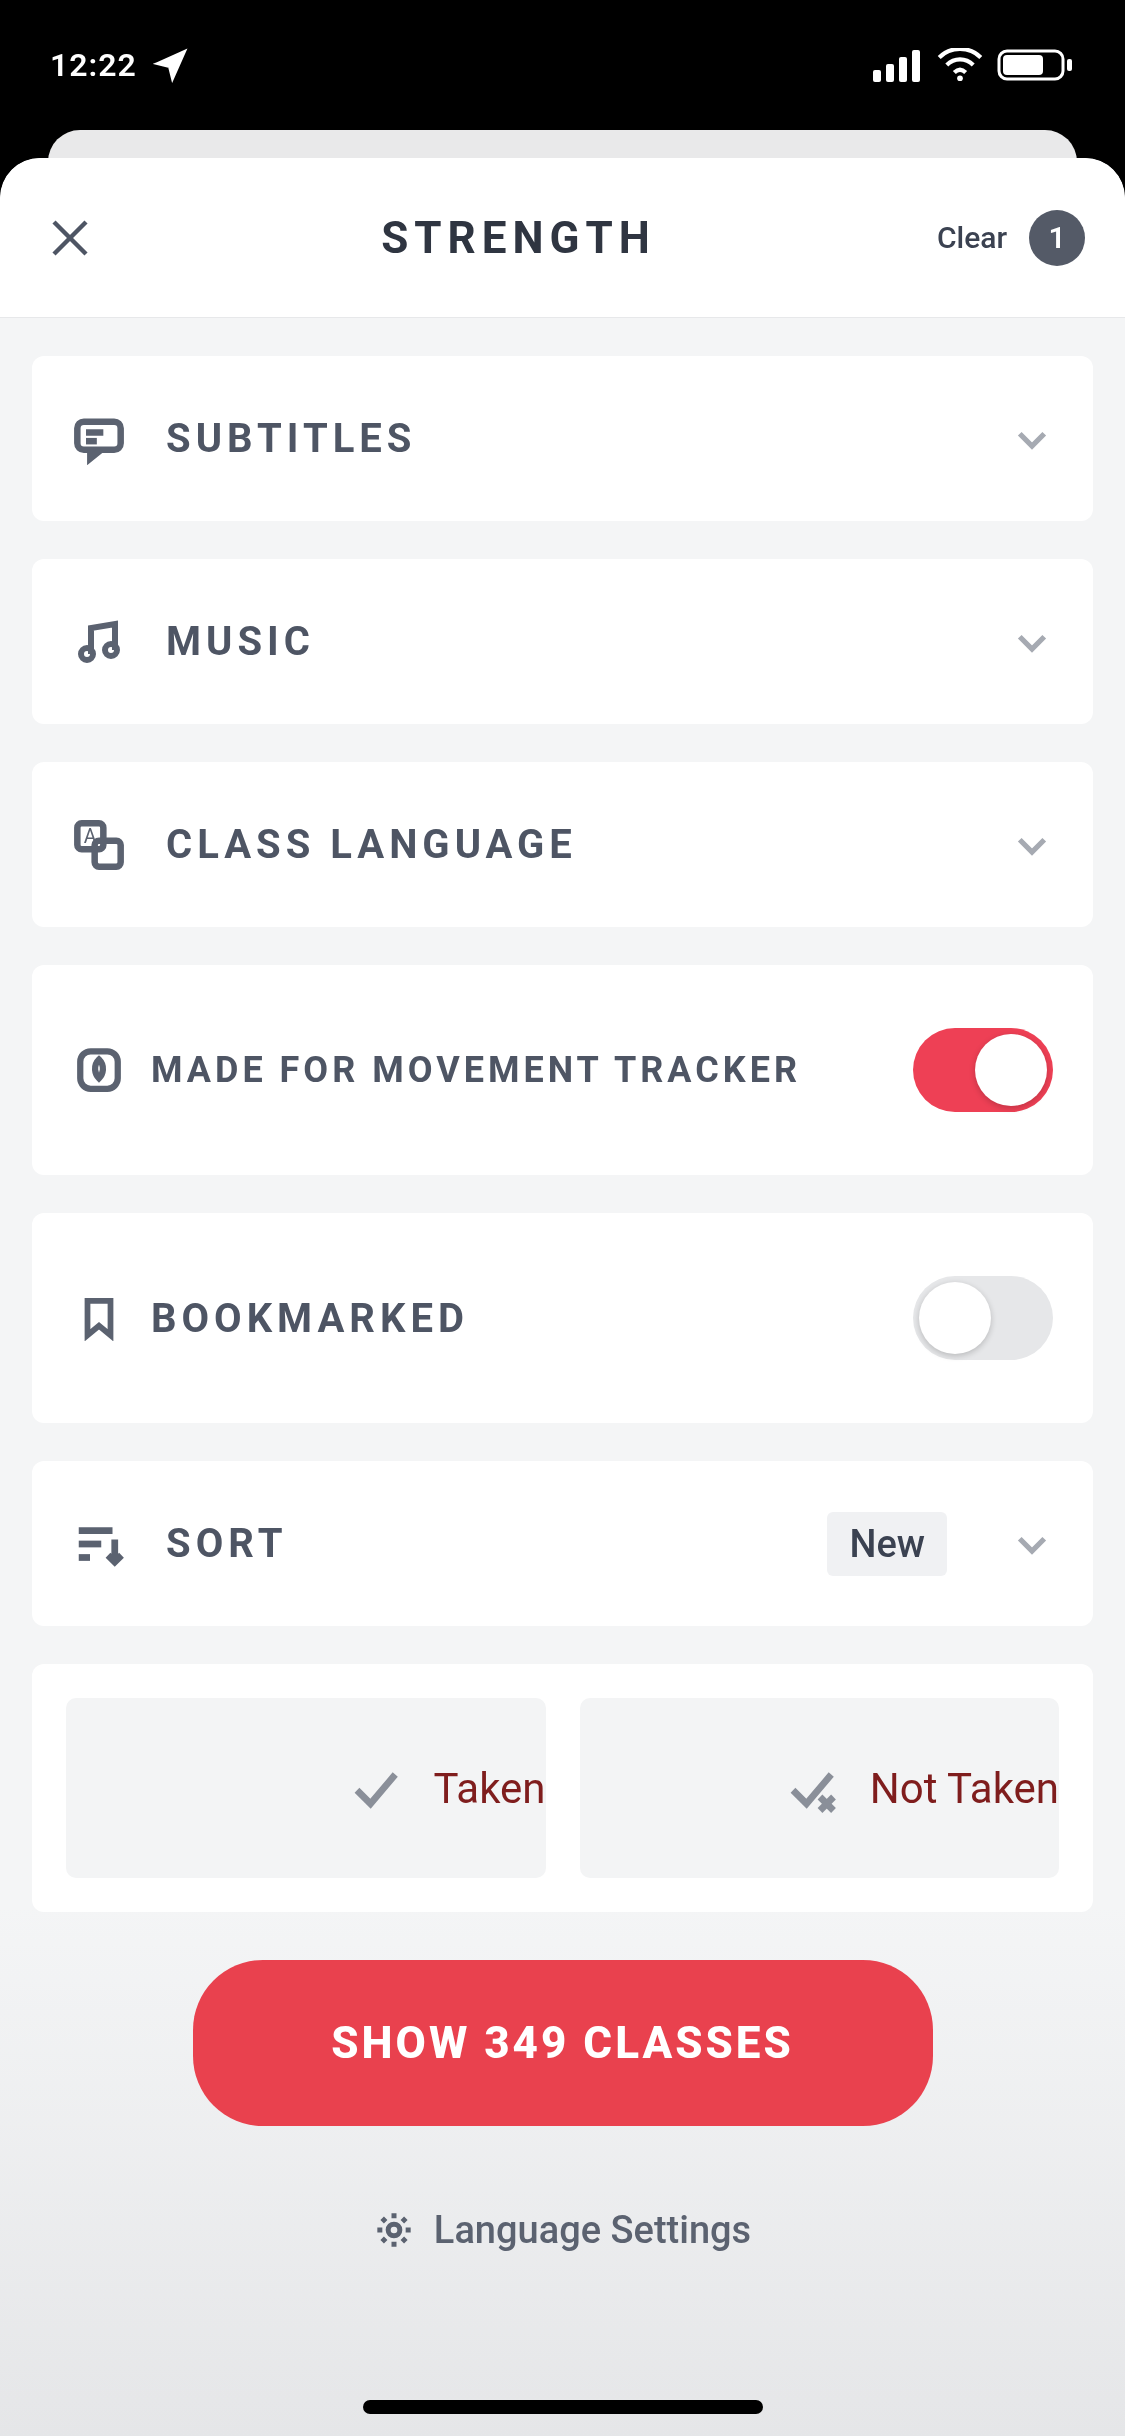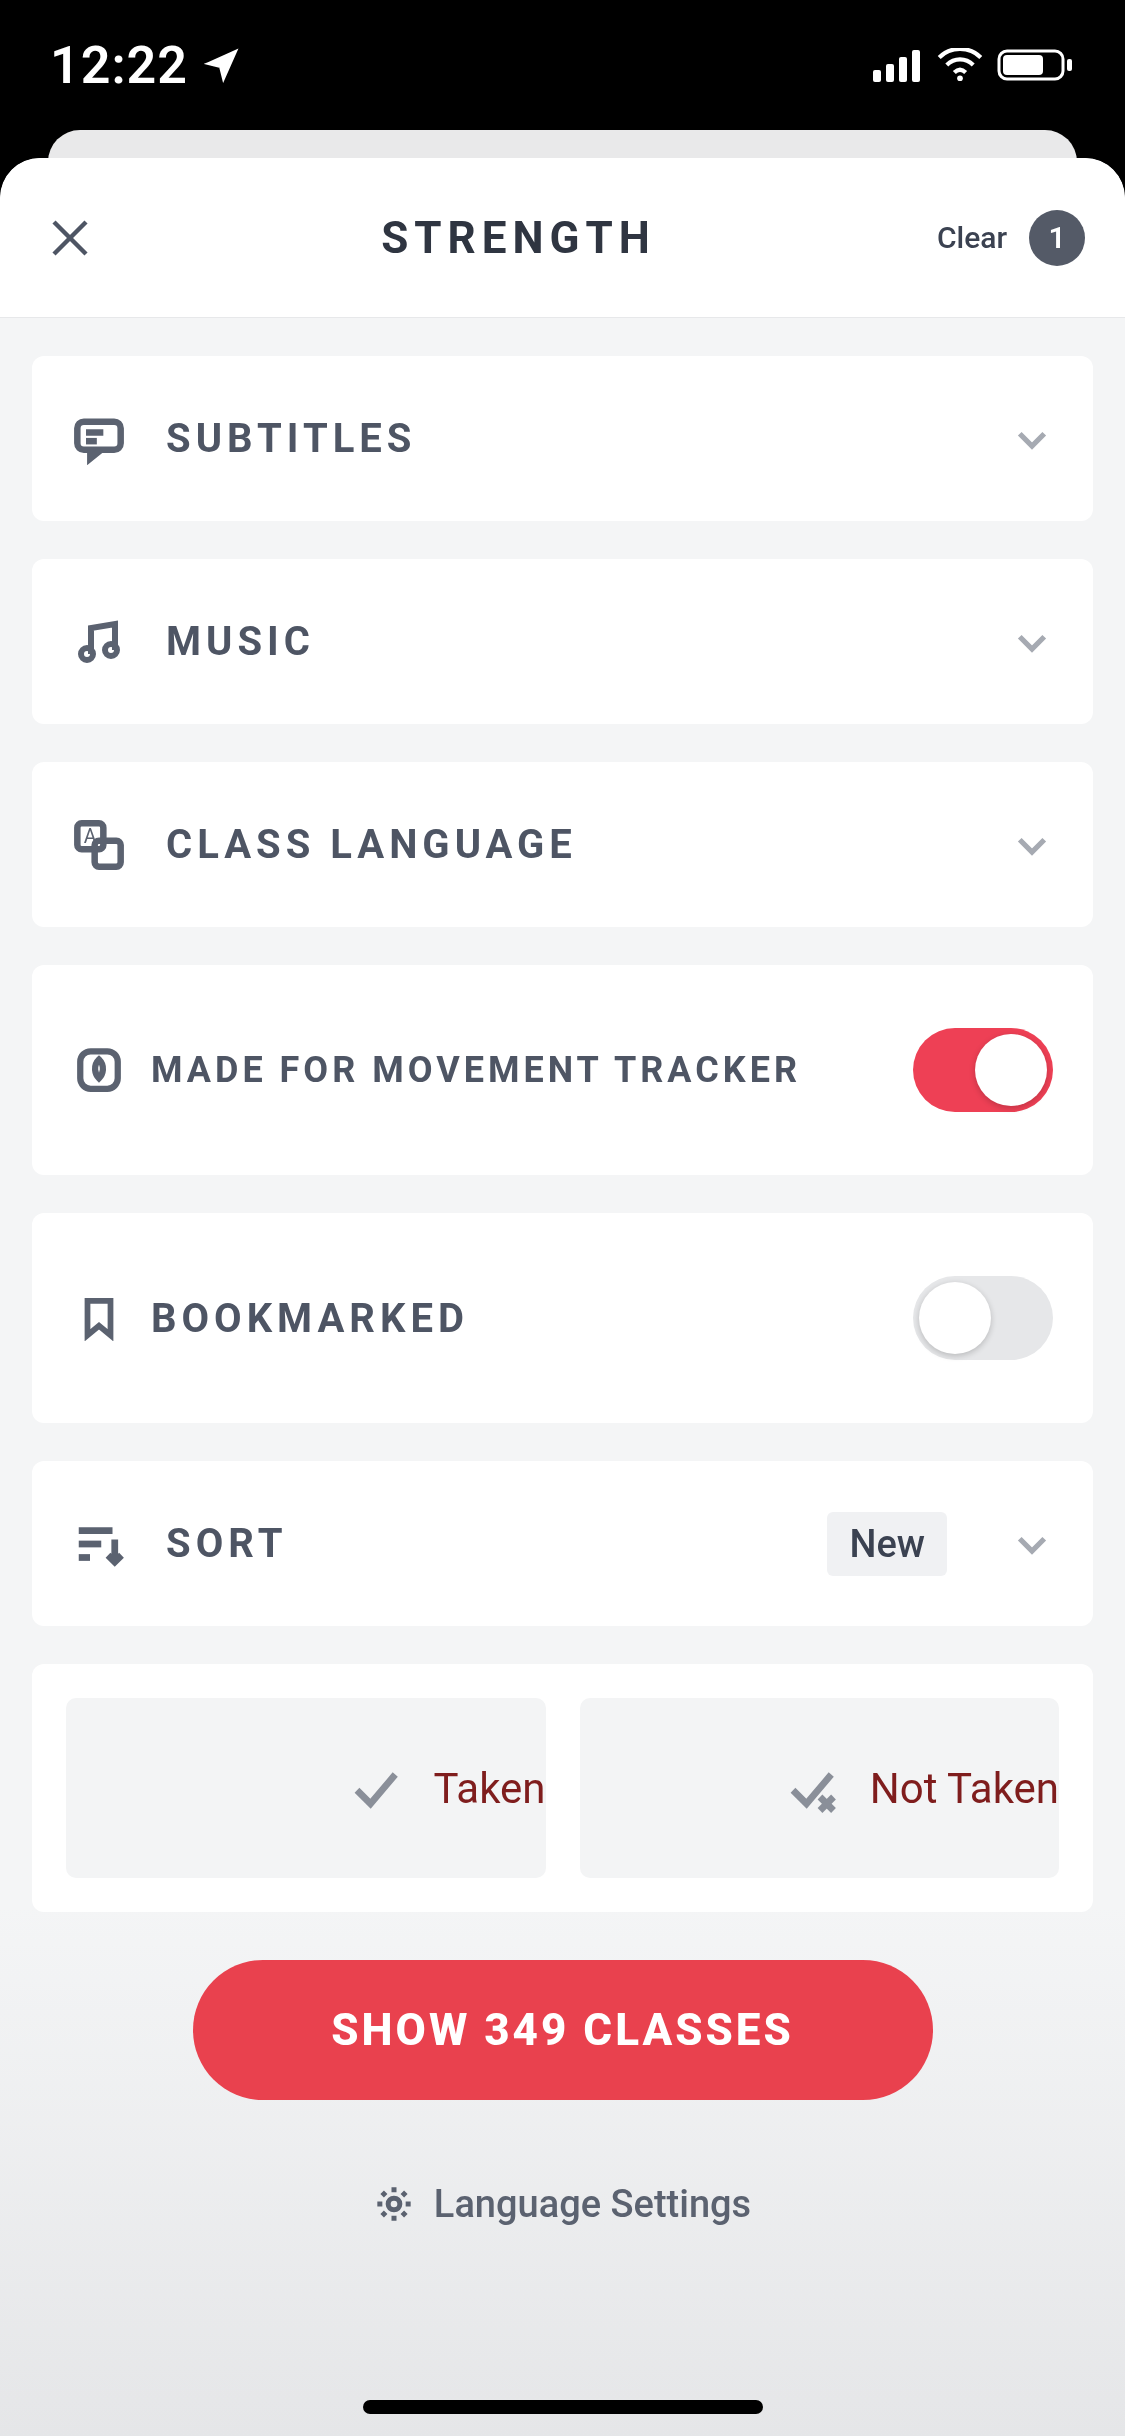--- a/index.html
+++ b/index.html
@@ -9,21 +9,21 @@
   
   .status-bar {
     height: 130px;
     background: #000;
     display: flex;
     align-items: center;
     justify-content: space-between;
     padding: 0 50px;
     color: #fff;
   }
-  .status-left { display: flex; align-items: center; gap: 16px; font-size: 52px; font-weight: 600; letter-spacing: 1px; }
+  .status-left { display: flex; align-items: center; gap: 16px; font-size: 32px; font-weight: 600; letter-spacing: 1px; }
   .status-right { display: flex; align-items: center; gap: 14px; }
   .status-right svg { display: block; }
 
   
   .back-sheet {
     position: absolute;
     top: 130px;
     left: 48px;
     right: 48px;
     height: 80px;
@@ -96,21 +96,21 @@
 
   
   .sort-tag { background: #f0f1f3; padding: 10px 22px; border-radius: 6px; font-size: 38px; color: #3b4251; font-weight: 500; margin-right: 24px; }
 
   
   .taken-card { background:#fff; border-radius:12px; padding: 34px; display:flex; gap: 34px; }
   .taken-btn { flex:1; background:#f3f4f5; border-radius: 10px; height: 180px; display:flex; align-items:center; justify-content:flex-end; gap: 32px; font-size: 42px; color:#7f1d1d; }
   .taken-btn svg { width: 54px; height: 54px; }
 
   
-  .show-btn { margin: 10px auto 0 auto; width: 740px; height: 140px; background:#e9414e; color:#fff; border-radius: 70px; display:flex; align-items:center; justify-content:center; font-size: 44px; font-weight: 800; letter-spacing: 3px; }
+  .show-btn { margin: 10px auto 0 auto; width: 740px; height: 166px; background:#e9414e; color:#fff; border-radius: 70px; display:flex; align-items:center; justify-content:center; font-size: 44px; font-weight: 800; letter-spacing: 3px; }
 
   
   .lang-link { display:flex; align-items:center; justify-content:center; gap: 20px; color:#5b6270; font-size: 38px; font-weight: 500; padding: 44px 0 70px 0; }
 
   
   .home-indicator { position:absolute; bottom: 22px; left:50%; transform:translateX(-50%); width: 400px; height: 14px; background:#000; border-radius: 8px; }
 
   svg { stroke:#5b6270; stroke-width:3; fill:none; }
 </style>
 </head>

